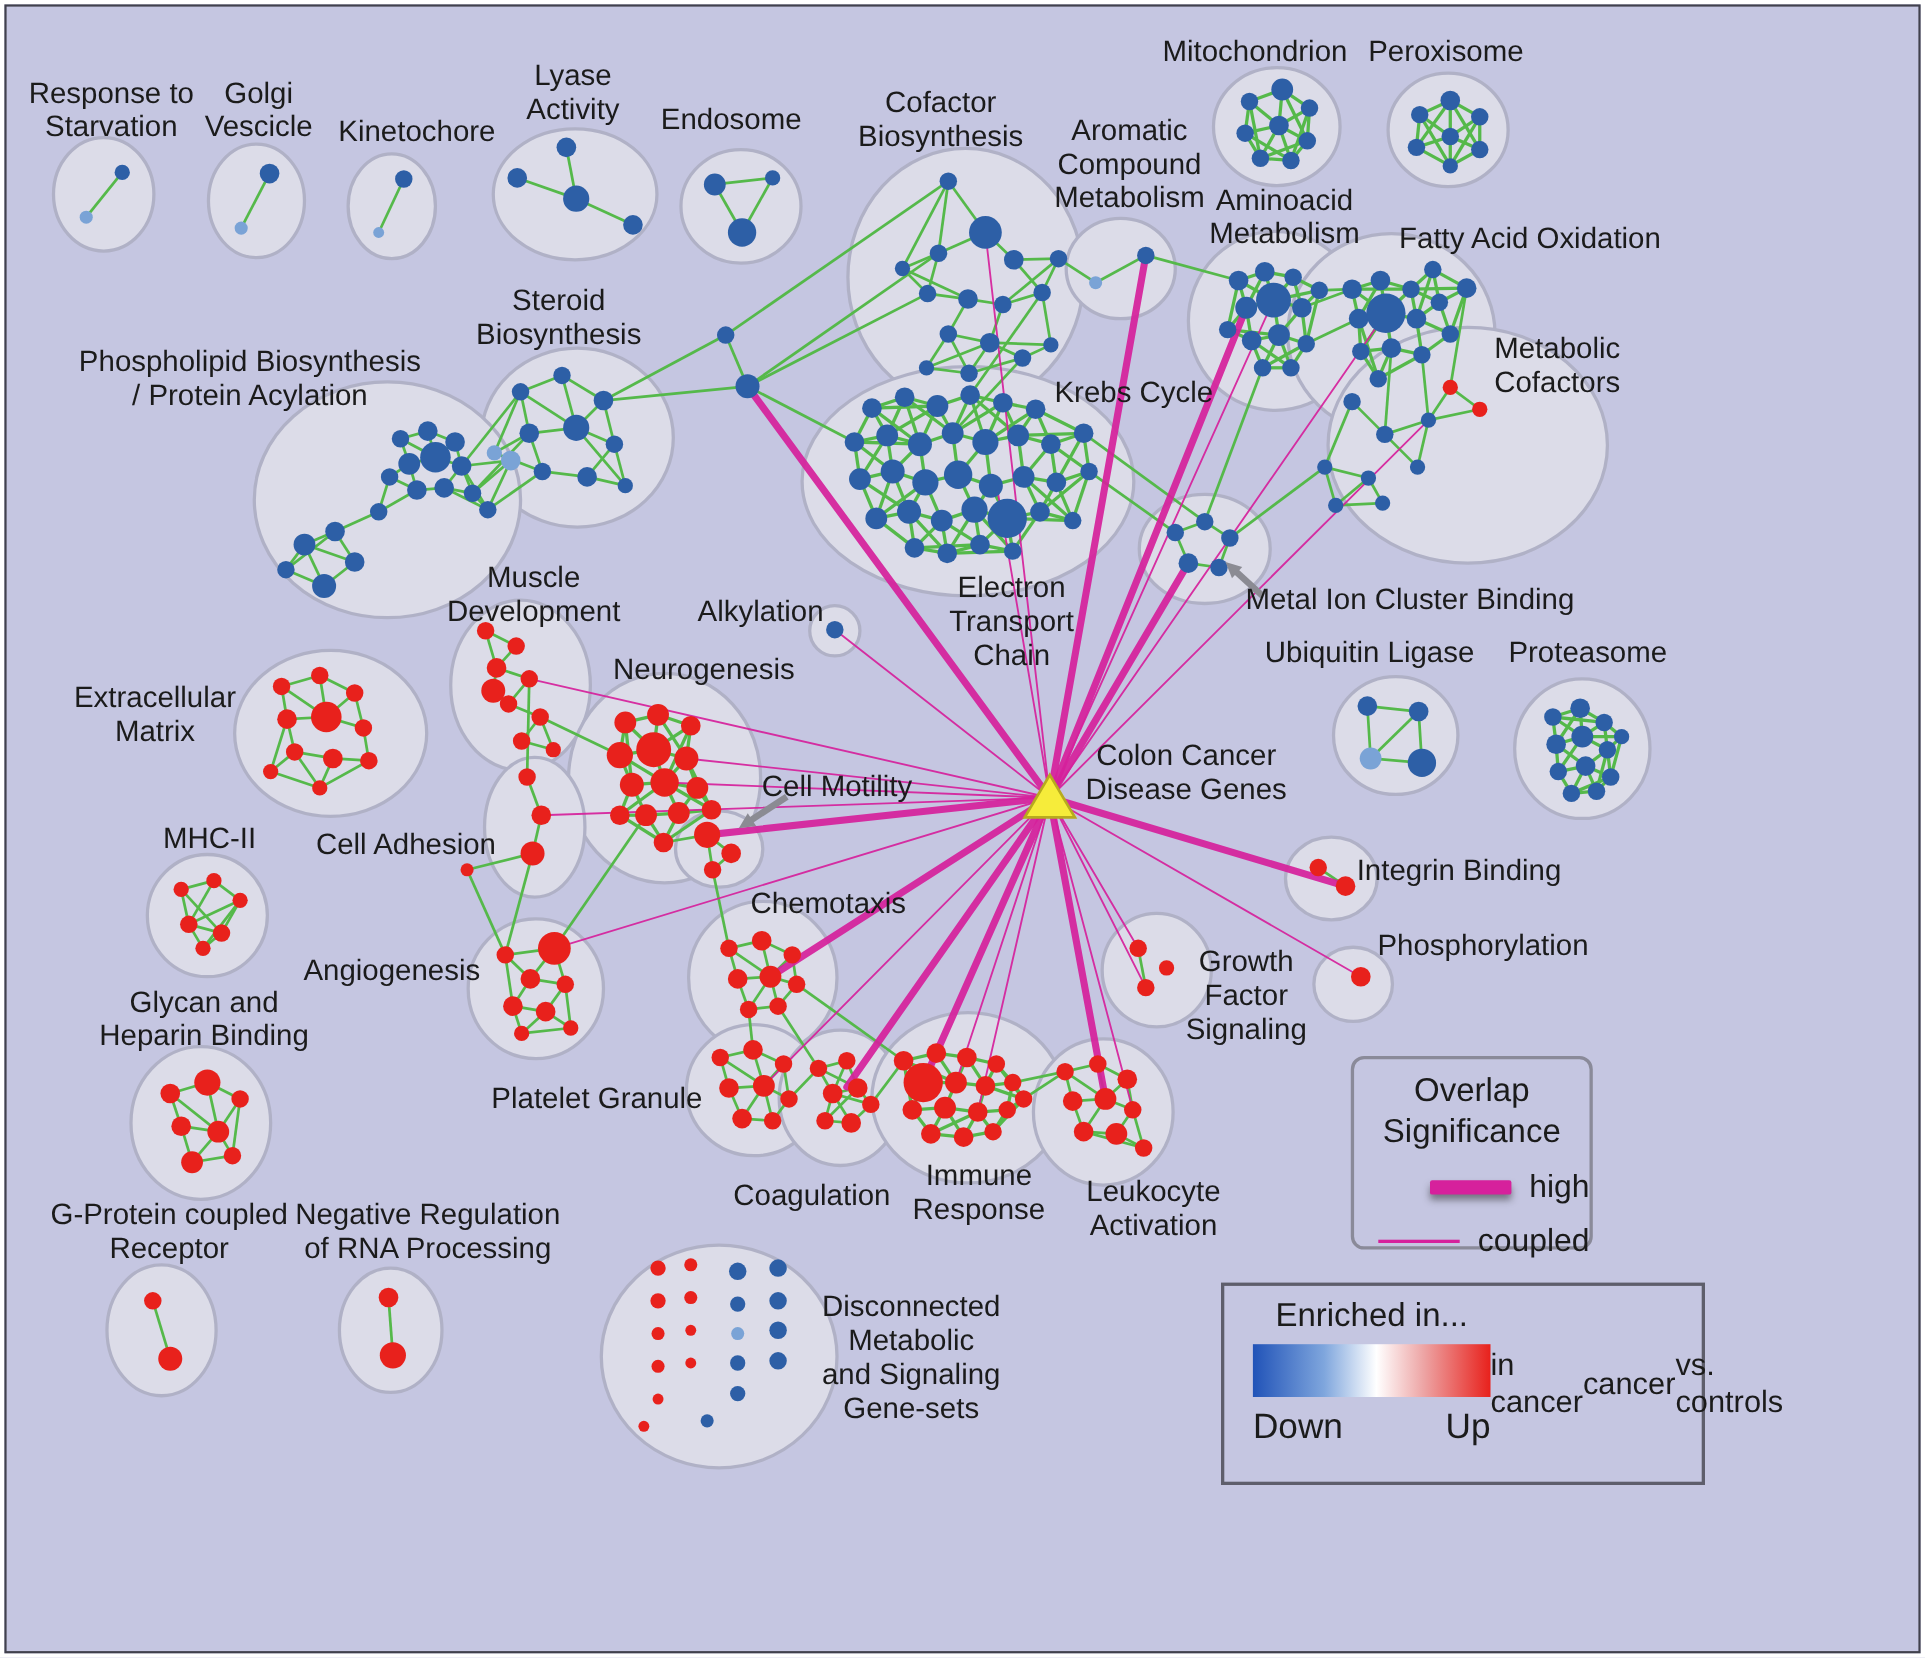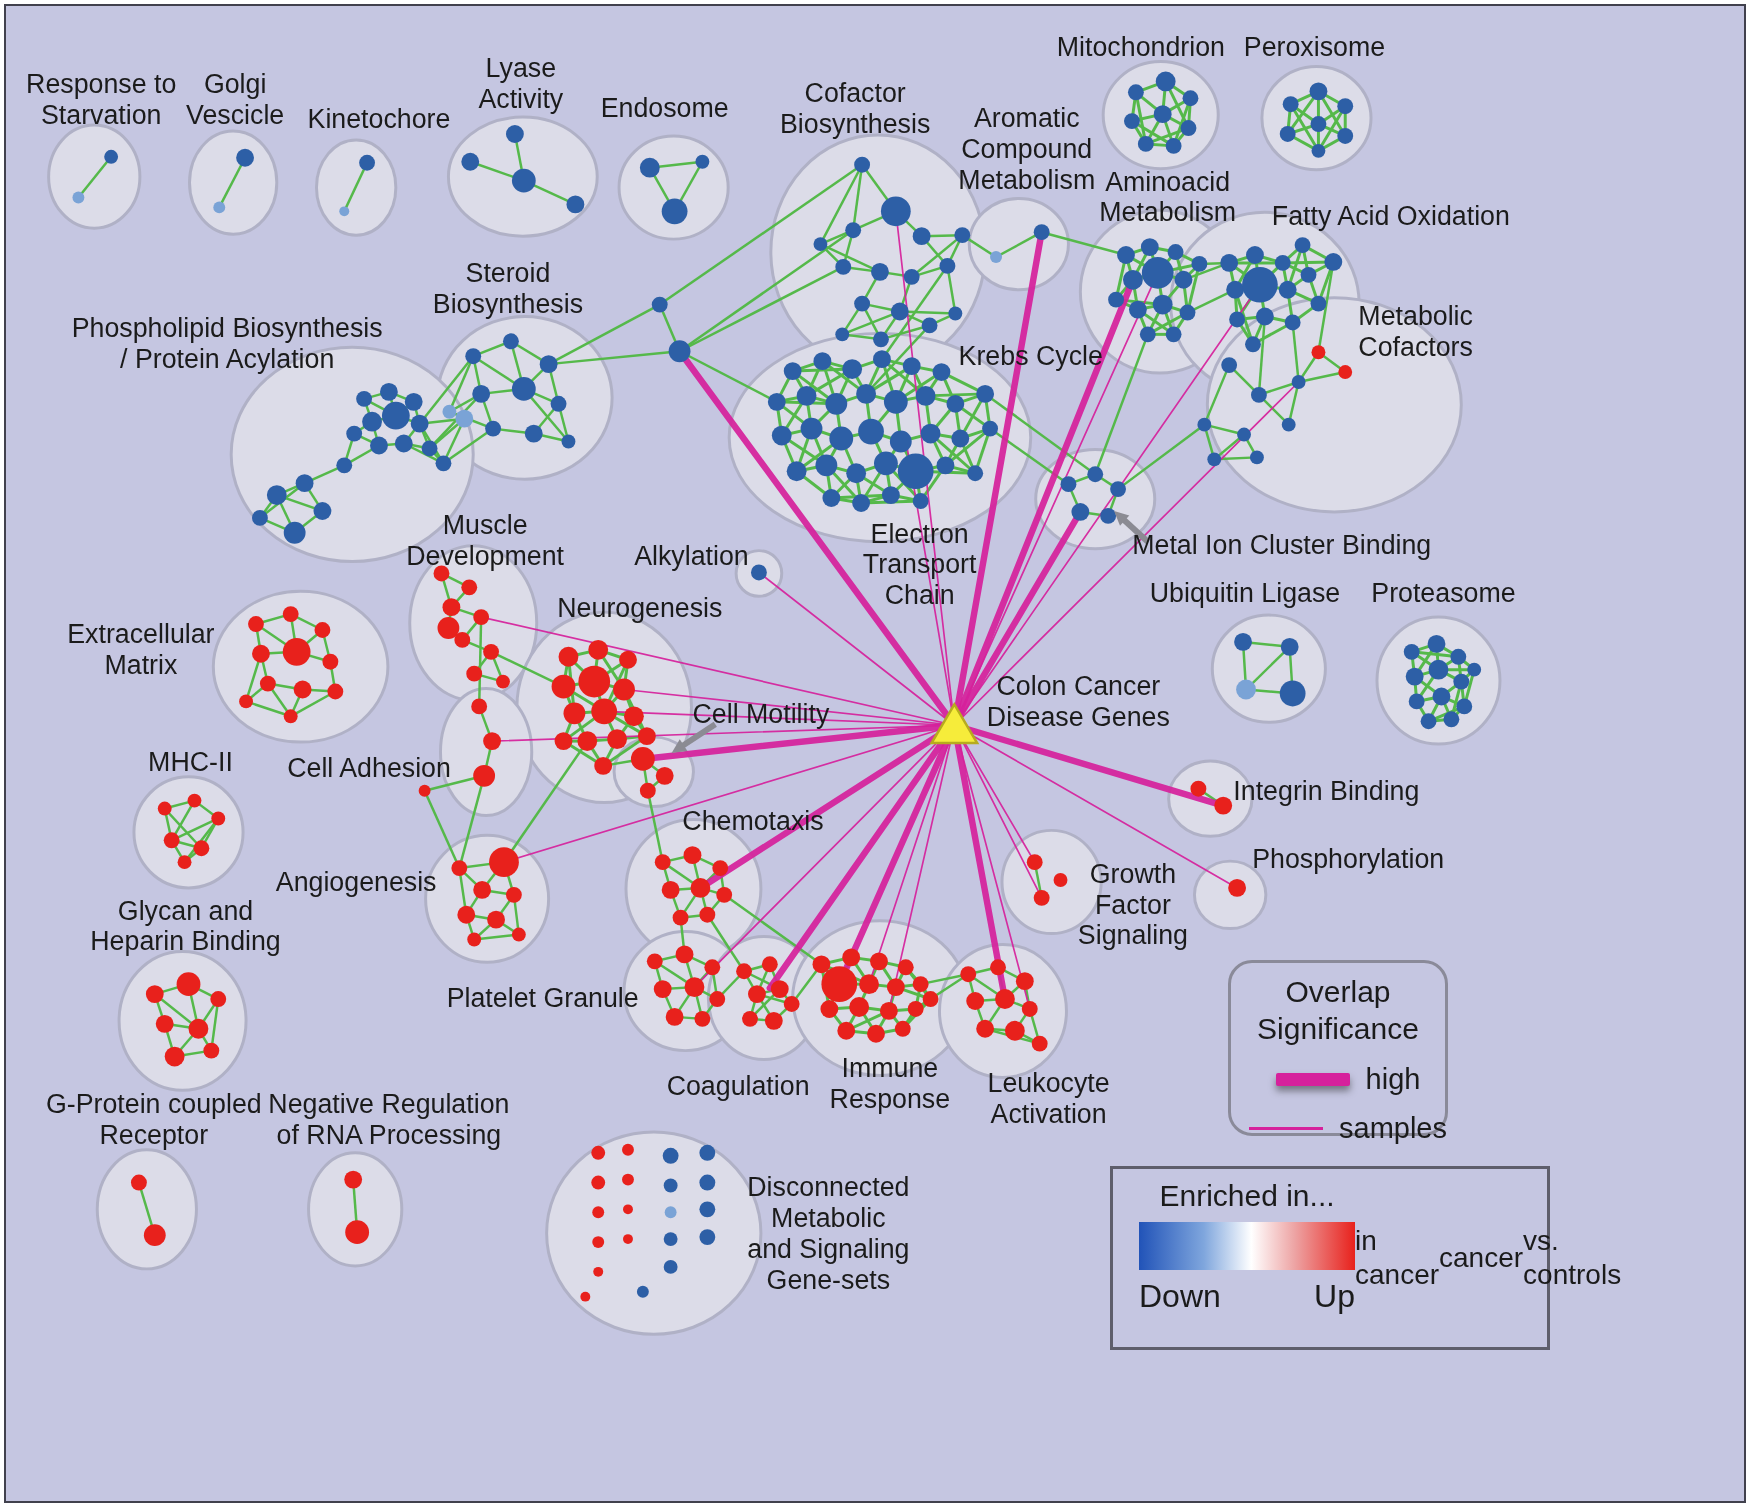--- a/index.html
+++ b/index.html
@@ -2,22 +2,22 @@
 <html><head>
 <meta charset="utf-8">
 <title>Figure</title>
 <style>
   *{margin:0;padding:0;box-sizing:border-box;}
   html,body{width:1750px;height:1507px;}
   body{background:#ffffff;font-family:"Liberation Sans",sans-serif;position:relative;}
   .canvas{position:absolute;left:4px;top:4px;width:1742px;height:1499px;background:#c5c6e1;border:2px solid #41414d;overflow:hidden;}
   svg{position:absolute;left:0;top:0;width:100%;height:100%;}
   .legend{position:absolute;color:#1b1b1b;}
-  .overlap{left:1222px;top:954px;width:220px;height:176px;border:3px solid #8a8a99;border-radius:24px;
-           display:flex;flex-direction:column;align-items:center;padding:10px 0 0 0;}
+  .overlap{left:1222px;top:954px;width:220px;height:176px;border:3px solid #8a8a99;border-radius:12px;
+           display:flex;flex-direction:column;align-items:flex-end;padding:10px 0 0 0;}
   .legend-title{font-size:30px;line-height:37px;text-align:center;width:100%;}
   .sig-row{display:flex;align-items:center;gap:16px;margin:16px 0 0 20px;}
   .sig-line{width:74px;display:inline-block;background:#d6219c;}
   .sig-line.high{height:13px;border-radius:2px;box-shadow:0 5px 7px rgba(40,40,40,.5);}
   .sig-line.moderate{height:3px;}
   .sig-label{font-size:29px;}
   .enriched{left:1104px;top:1160px;width:440px;height:184px;border:3px solid #5e5e6b;display:flex;padding:8px 10px 8px 26px;}
   .enr-left{display:flex;flex-direction:column;align-items:flex-end;width:252px;}
   .enr-left .legend-title{font-size:30px;}
   .gradient-bar{width:216px;height:48px;margin-top:8px;
@@ -1044,21 +1044,21 @@
     <div class="legend-title">
       <div>Overlap</div>
       <div>Significance</div>
     </div>
     <div class="sig-row">
       <span class="sig-line high"></span>
       <span class="sig-label">high</span>
     </div>
     <div class="sig-row">
       <span class="sig-line moderate"></span>
-      <span class="sig-label">samples</span>
+      <span class="sig-label">coupled</span>
     </div>
   </div>
 
   <div class="legend enriched">
     <div class="enr-left">
       <div class="legend-title">Enriched in...</div>
       <div class="gradient-bar"></div>
       <div class="enr-ends">
         <span>Down</span>
         <span>Up</span>

